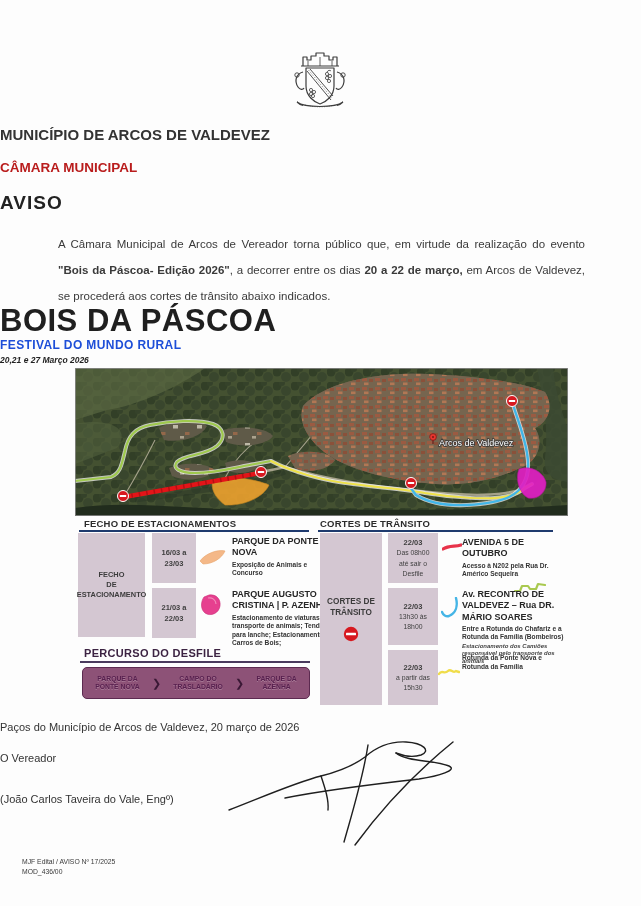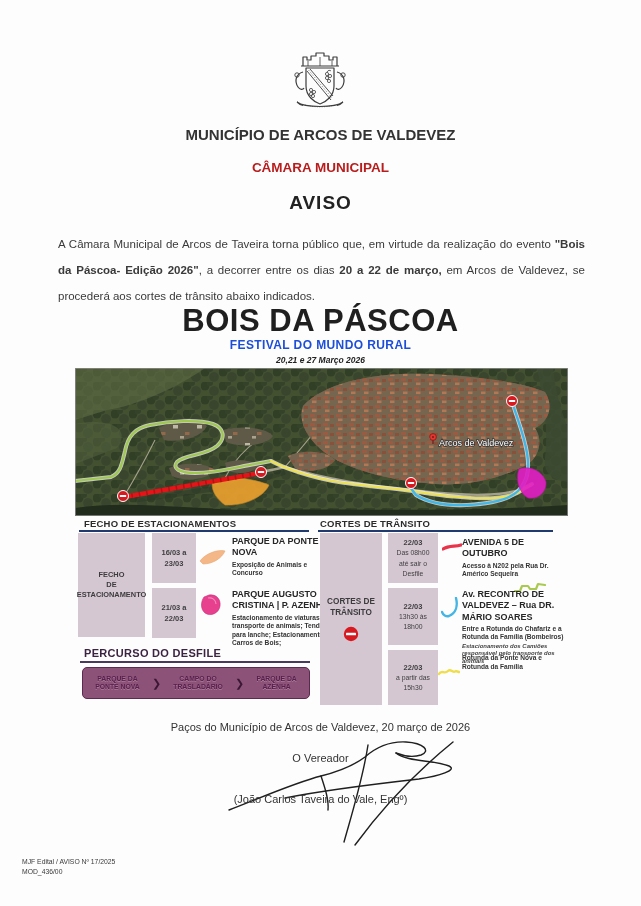--- a/index.html
+++ b/index.html
@@ -1,19 +1,19 @@
 <!DOCTYPE html>
 <html><head>
 <meta charset="utf-8">
 <style>
   html,body{margin:0;padding:0;background:#e8e8e8;}
   .page{position:relative;width:641px;height:906px;background:#fdfdfd;margin:0 auto;
         font-family:"Liberation Sans","DejaVu Sans",sans-serif;color:#2e2e2e;overflow:hidden;}
   .abs{position:absolute;}
-  .ctr{left:0;width:641px;text-align:center;}
+  .ctr{left:0;width:641px;}
 
   .crest{left:283px;top:48px;}
   .muni{top:126px;font-size:15px;font-weight:bold;color:#333;}
   .camara{top:160px;font-size:13.5px;font-weight:bold;color:#b91c1c;}
   .edital{top:192px;font-size:19px;font-weight:bold;letter-spacing:1px;color:#222;}
 
   .para{left:58px;top:231px;width:527px;font-size:11.5px;line-height:26px;
         text-align:justify;color:#3a3a3a;}
   .para .b{font-weight:bold;}
 
@@ -94,21 +94,21 @@
 
       <path d="M14,54 C22,60 52,60 60,54 M14,54 C16,56 18,57 20,57.5 M60,54 C58,56 56,57 54,57.5"></path>
       <path d="M22,57 C32,59.5 42,59.5 52,57" stroke-width="0.6" stroke-dasharray="1,1.4"></path>
     </g>
   </svg>
 
   <div class="abs ctr muni">MUNICÍPIO DE ARCOS DE VALDEVEZ</div>
   <div class="abs ctr camara">CÂMARA MUNICIPAL</div>
   <div class="abs ctr edital">AVISO</div>
 
-  <div class="abs para"><span>A Câmara Municipal de Arcos de Taveira torna público que, em virtude da realização do evento </span><span class="b">"Bois da Páscoa- Edição 2026"</span><span>, a decorrer entre os dias </span><span class="b">20 a 22 de março,</span><span> em Arcos de Valdevez, se procederá aos cortes de trânsito abaixo indicados.</span></div>
+  <div class="abs para"><span>A Câmara Municipal de Arcos de Vereador torna público que, em virtude da realização do evento </span><span class="b">"Bois da Páscoa- Edição 2026"</span><span>, a decorrer entre os dias </span><span class="b">20 a 22 de março,</span><span> em Arcos de Valdevez, se procederá aos cortes de trânsito abaixo indicados.</span></div>
 
   <div class="abs ctr ev-title">BOIS DA PÁSCOA</div>
   <div class="abs ctr ev-sub">FESTIVAL DO MUNDO RURAL</div>
   <div class="abs ctr ev-dates">20,21 e 27 Março 2026</div>
 
   <svg class="abs map" viewBox="0 0 493 148">
     <defs>
       <pattern id="forest" width="18" height="14" patternUnits="userSpaceOnUse">
         <rect width="18" height="14" fill="#43502f"></rect>
         <circle cx="4" cy="4" r="4.5" fill="#2c3a22"></circle>

